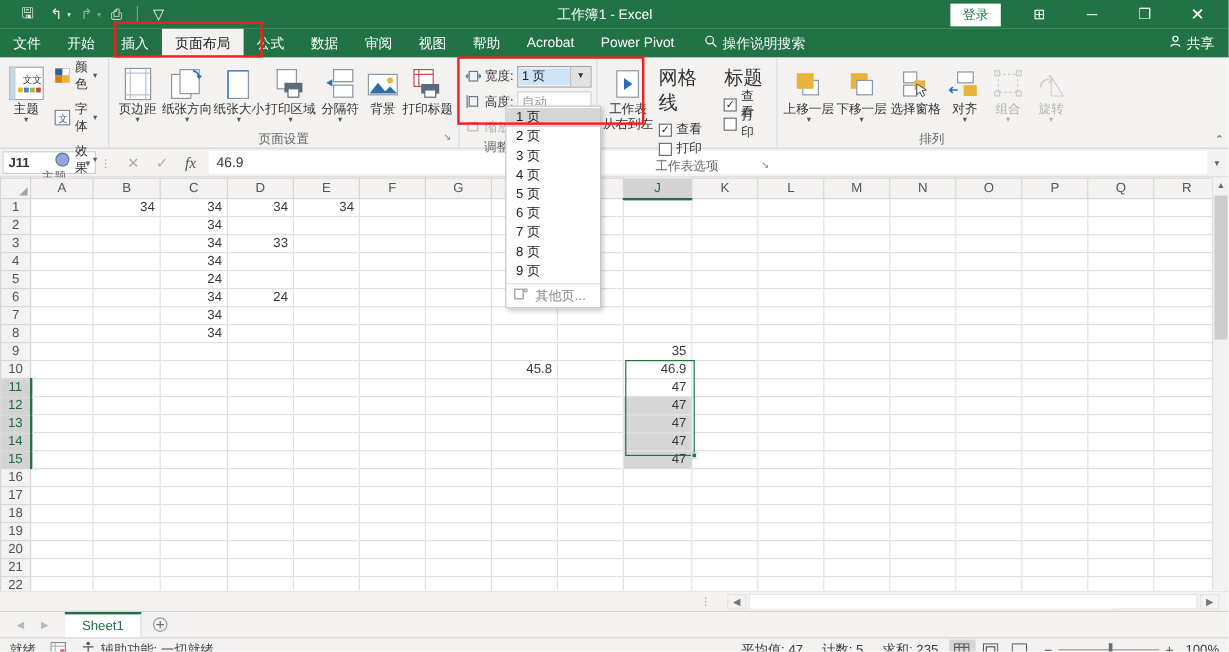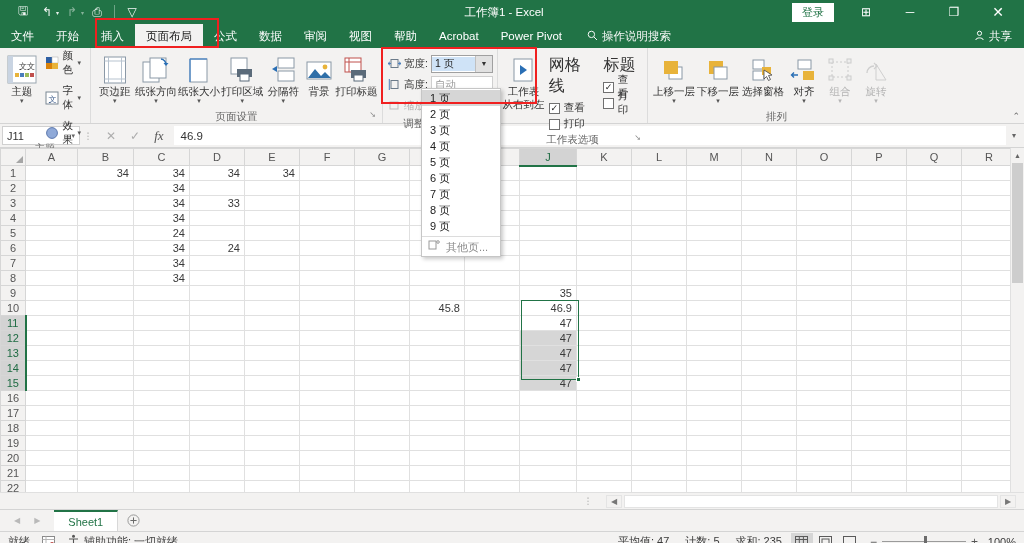--- a/index.html
+++ b/index.html
@@ -61,21 +61,21 @@
   .cb{width:11px;height:11px;border:1px solid #707070;background:#fff;display:flex;align-items:center;justify-content:center;font-size:9px;color:#222;line-height:1;}
   .collapse{position:absolute;right:4px;bottom:2px;font-size:9px;color:#666;}
   
   .ddlist{position:absolute;left:421px;top:88px;width:80px;background:#fff;border:1px solid #c6c6c6;box-shadow:2px 2px 4px rgba(0,0,0,.22);z-index:60;padding:1px 0;}
   .ddlist .itm{height:16px;line-height:16px;padding-left:8px;font-size:11px;color:#222;}
   .ddlist .itm.hl{background:#d6d6d6;}
   .ddsep{height:1px;background:#dcdcdc;margin:2px 0;}
   .ddlist .itm.other{display:flex;align-items:center;gap:6px;padding-left:6px;color:#8a8a8a;}
   
   .fbar{height:24px;background:#f3f2f1;display:flex;align-items:center;padding:0 2px;border-bottom:1px solid #d4d4d4;}
-  .namebox{width:78px;height:19px;background:#fff;border:1px solid #d0d0d0;display:flex;align-items:center;padding:0 4px;font-size:11px;color:#333;}
+  .namebox{width:78px;height:19px;background:#fff;border:1px solid #d0d0d0;display:flex;align-items:center;padding:0 4px;font-size:11px;color:#333;font-weight:bold;}
   .namebox .nb-ar{margin-left:auto;font-size:7px;color:#666;}
   .fb-dots{width:16px;text-align:center;color:#999;font-size:9px;letter-spacing:0;}
   .fb-btns{display:flex;align-items:center;gap:14px;padding:0 10px;color:#adadad;font-size:12px;}
   .fb-fx{font-style:italic;font-family:"Liberation Serif",serif;color:#555;font-size:13px;}
   .fb-input{flex:1;height:19px;background:#fff;border:1px solid #fff;display:flex;align-items:center;padding-left:6px;font-size:11.5px;color:#333;}
   .fb-exp{width:16px;text-align:center;color:#666;font-size:8px;}
   
   .gridwrap{position:relative;height:344px;background:#fff;overflow:hidden;}
   table.grid{border-collapse:collapse;table-layout:fixed;}
   .grid th,.grid td{border:1px solid #e0e0e0;height:15px;font-size:11px;font-weight:normal;padding:0;}

